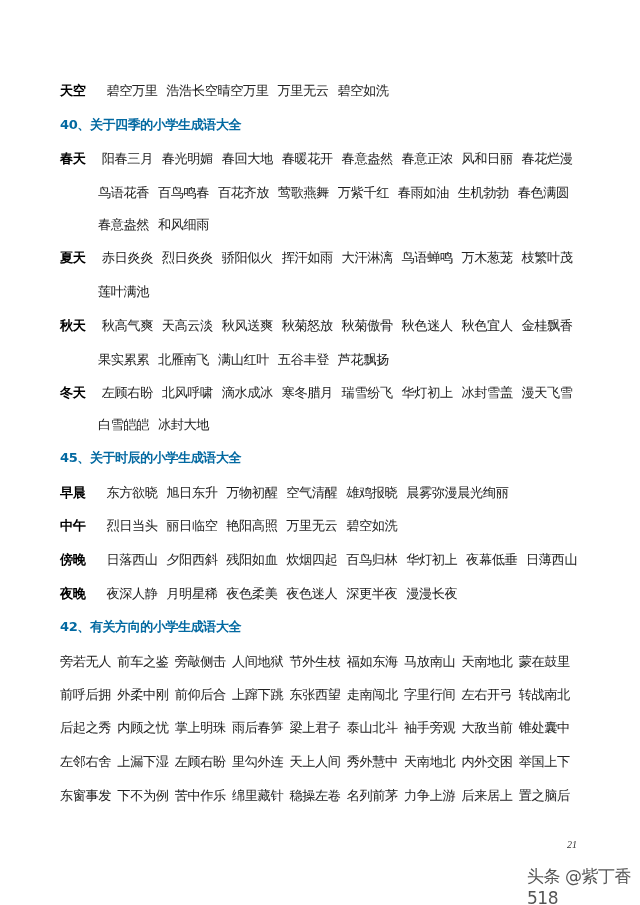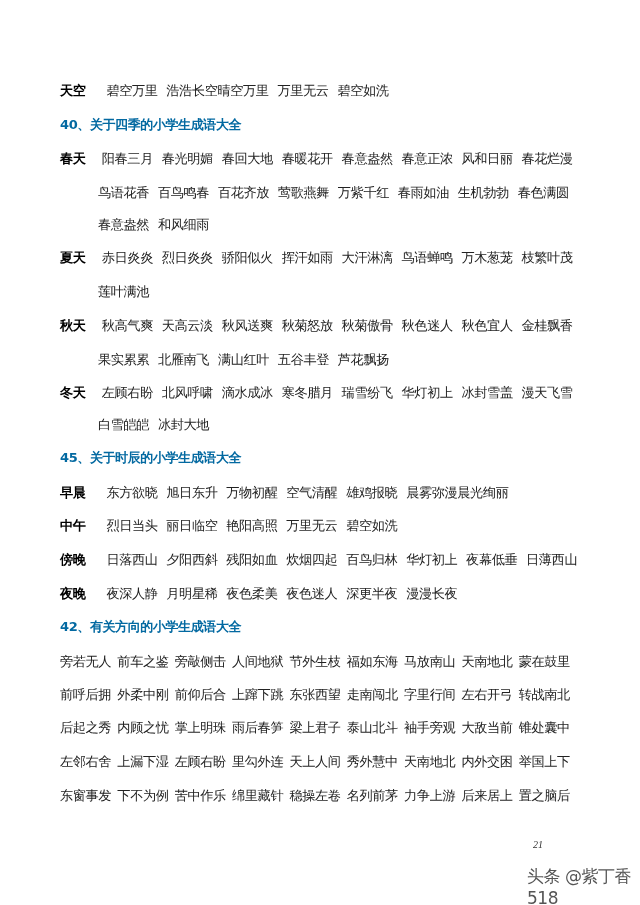--- a/index.html
+++ b/index.html
@@ -12,21 +12,21 @@
     font-size: 13.2px; white-space: nowrap; letter-spacing: -0.4px;
   }
   .label { font-weight: bold; color: #000; display: inline-block; }
   .label.wide { width: 38px; }
   .label.tight { margin-right: 17px; }
   .cont { left: 98px; }
   .idiom { margin-right: 5px; color: #222; }
   .heading { font-weight: bold; color: #0369a1; font-size: 13px; }
   .full .idiom { margin-right: 6.2px; }
   .page-num {
-    position: absolute; left: 533px; top: 839px; font-family: "Liberation Serif", serif;
+    position: absolute; left: 567px; top: 839px; font-family: "Liberation Serif", serif;
     font-size: 10px; color: #333; font-style: italic;
   }
   .watermark {
     position: absolute; left: 491px; top: 865px; font-size: 17px; color: #555;
     font-family: "DejaVu Sans", sans-serif; letter-spacing: -0.5px;
     text-shadow: 0 0 1px #fff, 0 0 2px #fff;
     margin-left: 36px;
   }
 </style>
 </head>

